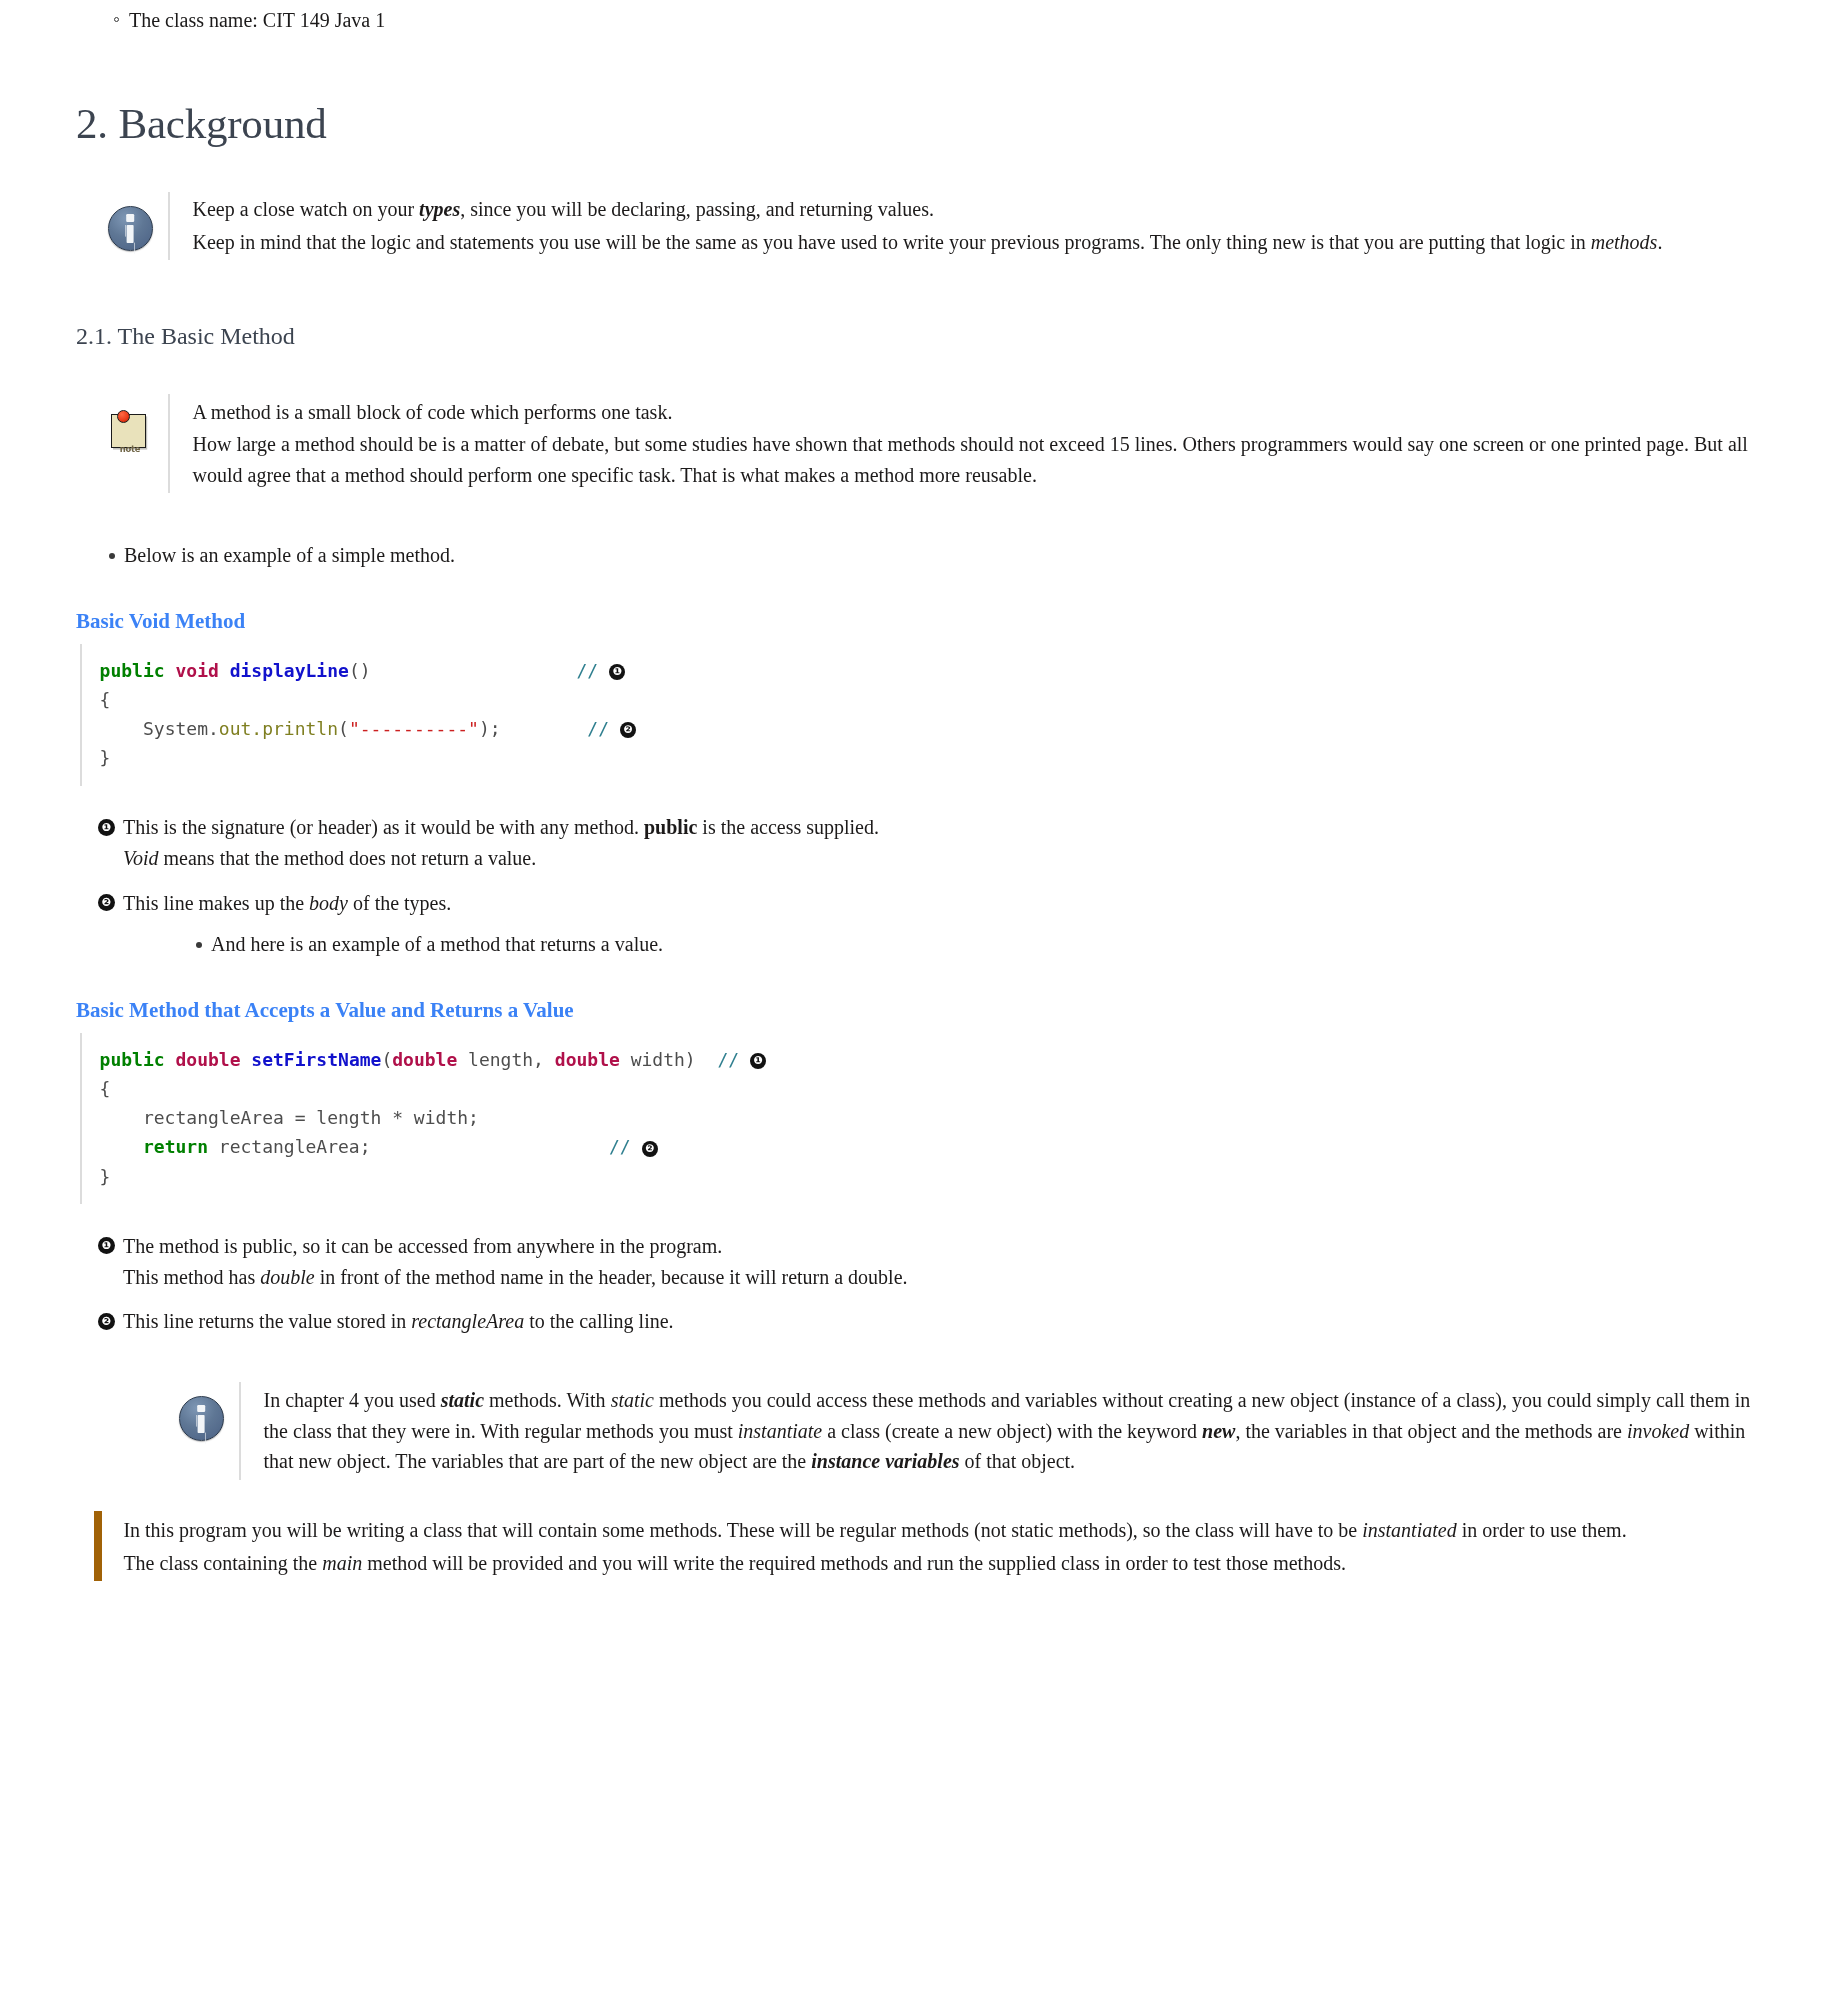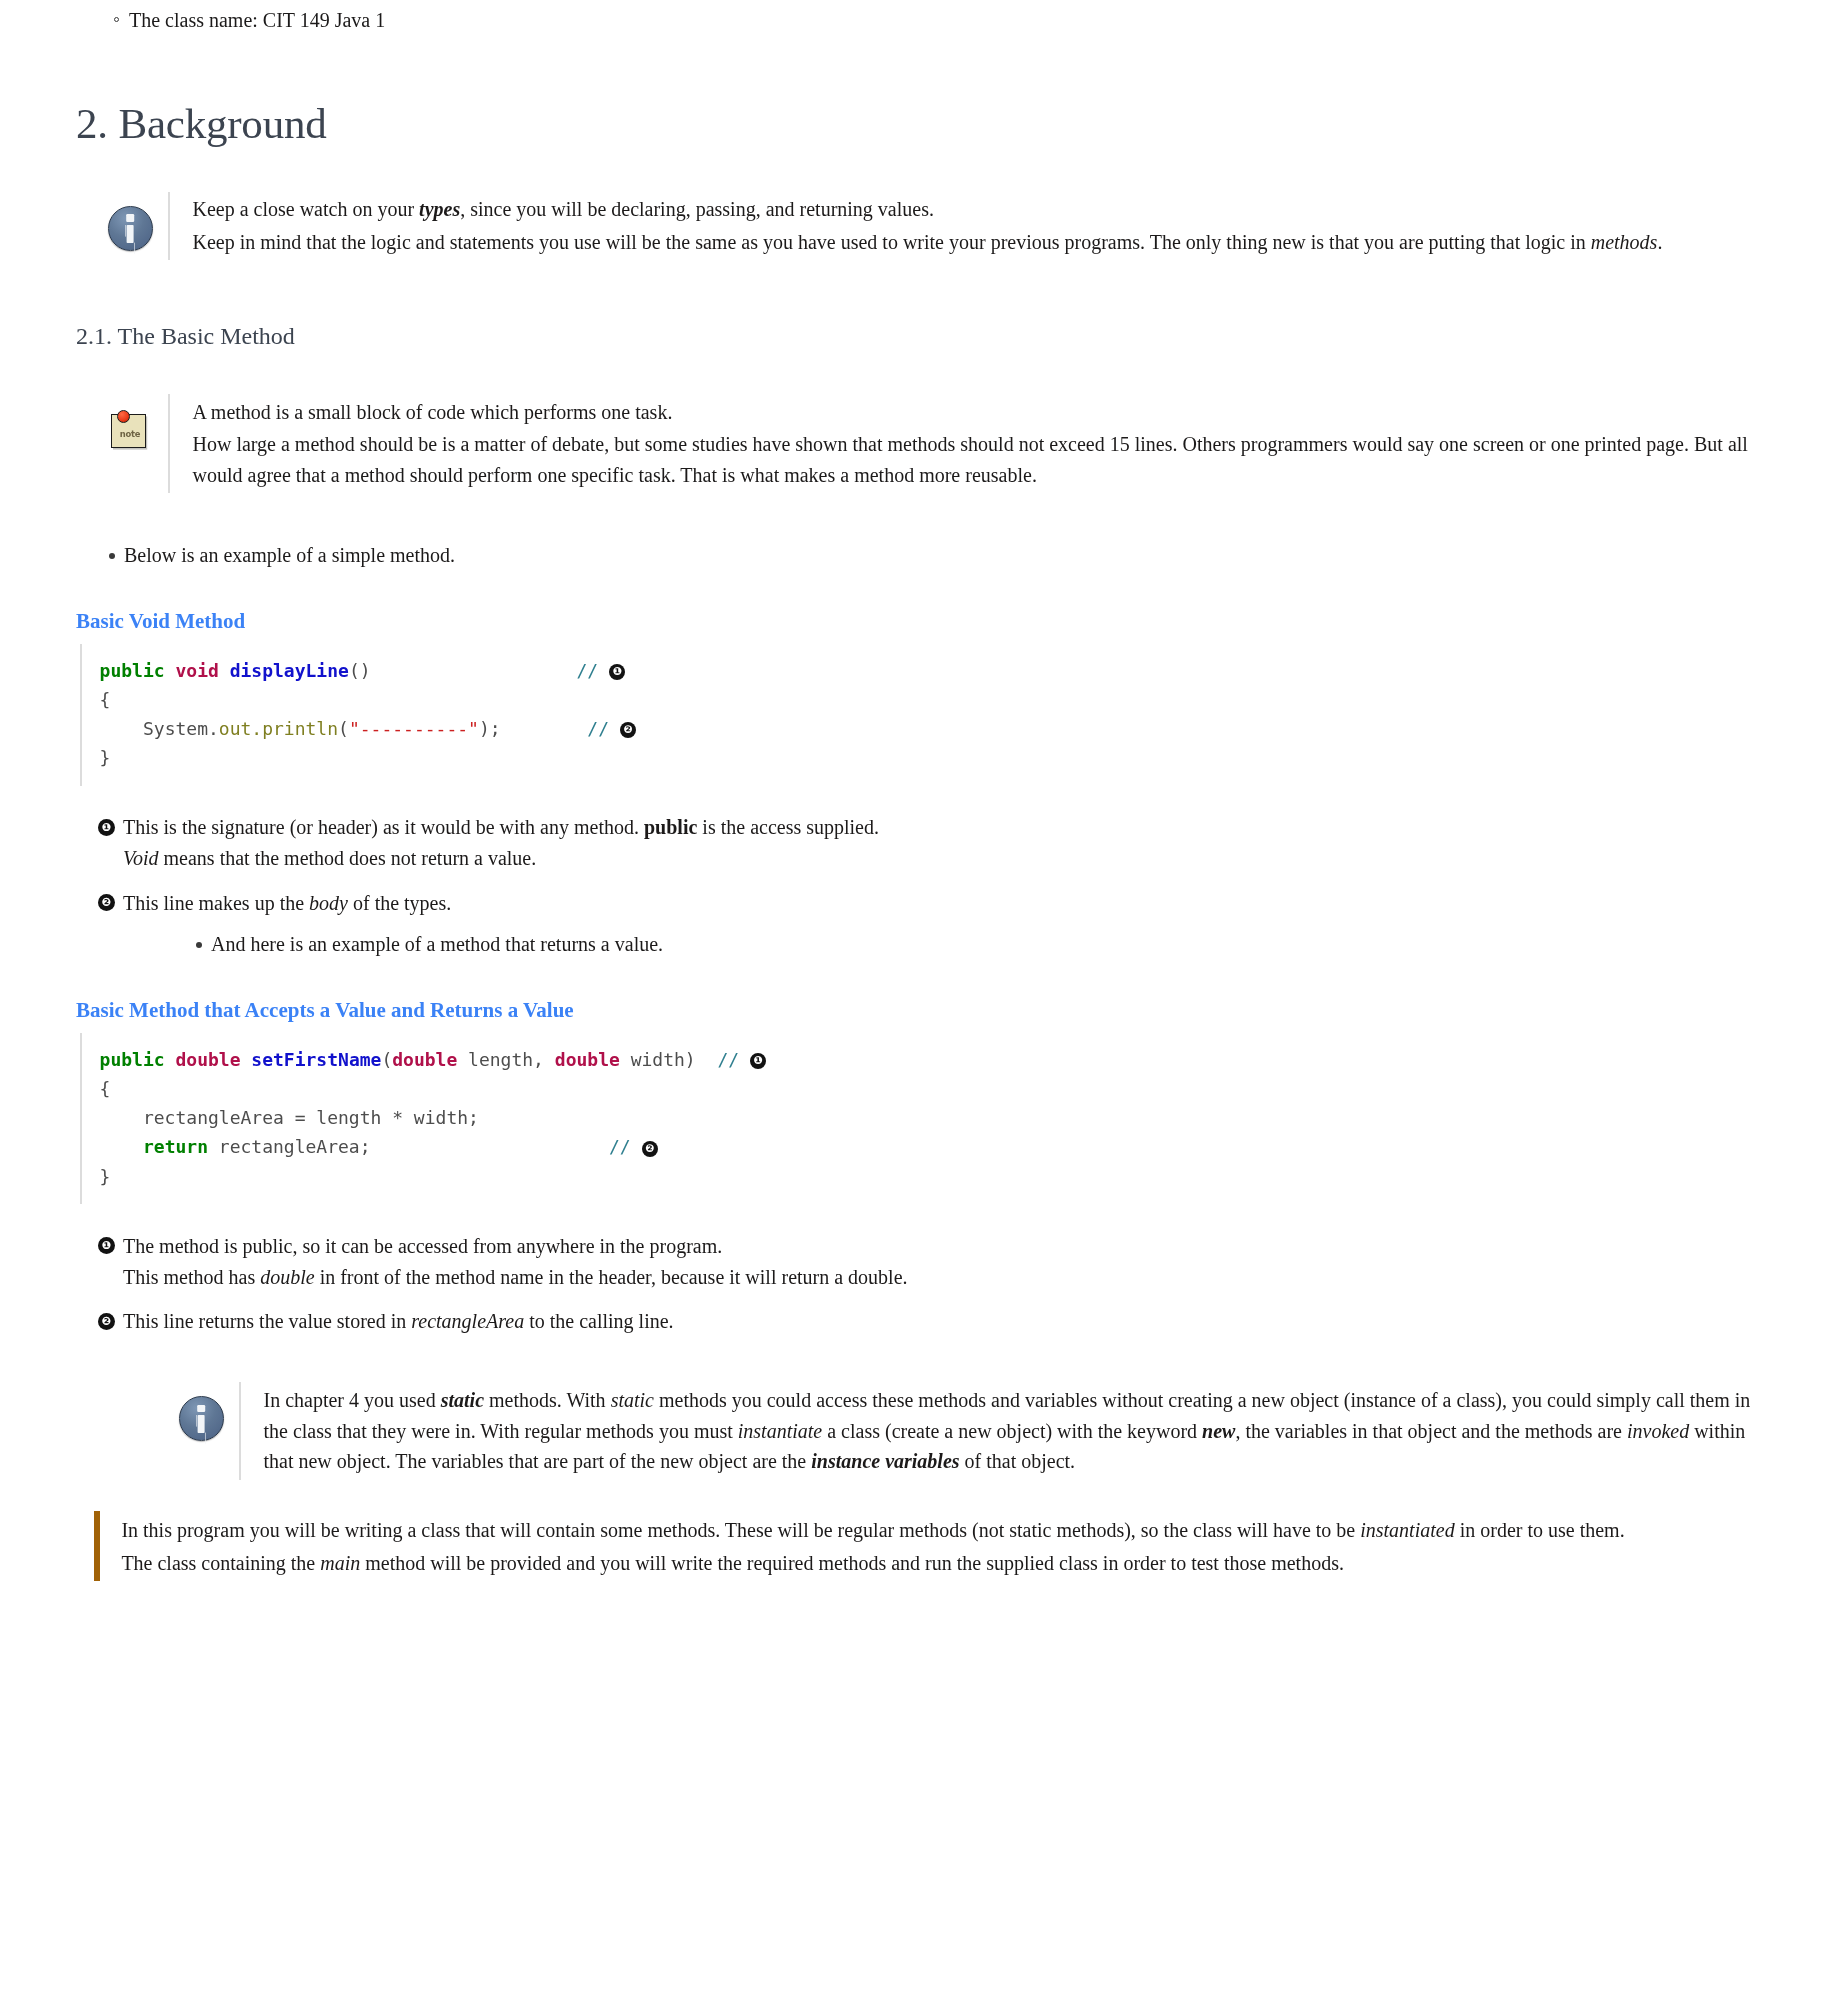--- a/index.html
+++ b/index.html
@@ -163,21 +163,21 @@
     border-radius: 50%;
     background: radial-gradient(circle at 35% 30%, #ff6a45 0%, #e83a18 60%, #a82206 100%);
     border: 1.2px solid #1b1b1b;
     box-sizing: border-box;
     z-index: 2;
   }
   .icon-note .ntxt {
     position: absolute;
     left: 0;
     right: 0;
-    top: 21px;
+    top: 36px;
     text-align: center;
     font-family: "DejaVu Sans", sans-serif;
     font-size: 8.4px;
     font-weight: 700;
     color: #6e6344;
     letter-spacing: -0.2px;
   }
 
   
   .bullets {
@@ -271,21 +271,21 @@
     font-family: "DejaVu Sans", sans-serif;
     font-size: 10.8px;
     font-weight: 700;
     line-height: 16px;
     text-align: center;
     vertical-align: 1.6px;
   }
 
   
   .para-block {
-    border-left: 6px solid #a16207;
+    border-left: 8px solid #a16207;
     margin: 31px 0 0 18.4px;
     padding: 4px 0 2.4px 21px;
     font-size: 20px;
     line-height: 1.55;
     color: #1c1a1a;
   }
   .para-block p { margin: 0; }
   .para-block p + p { margin-top: 2.4px; }
 
   b, strong { font-weight: 700; }

